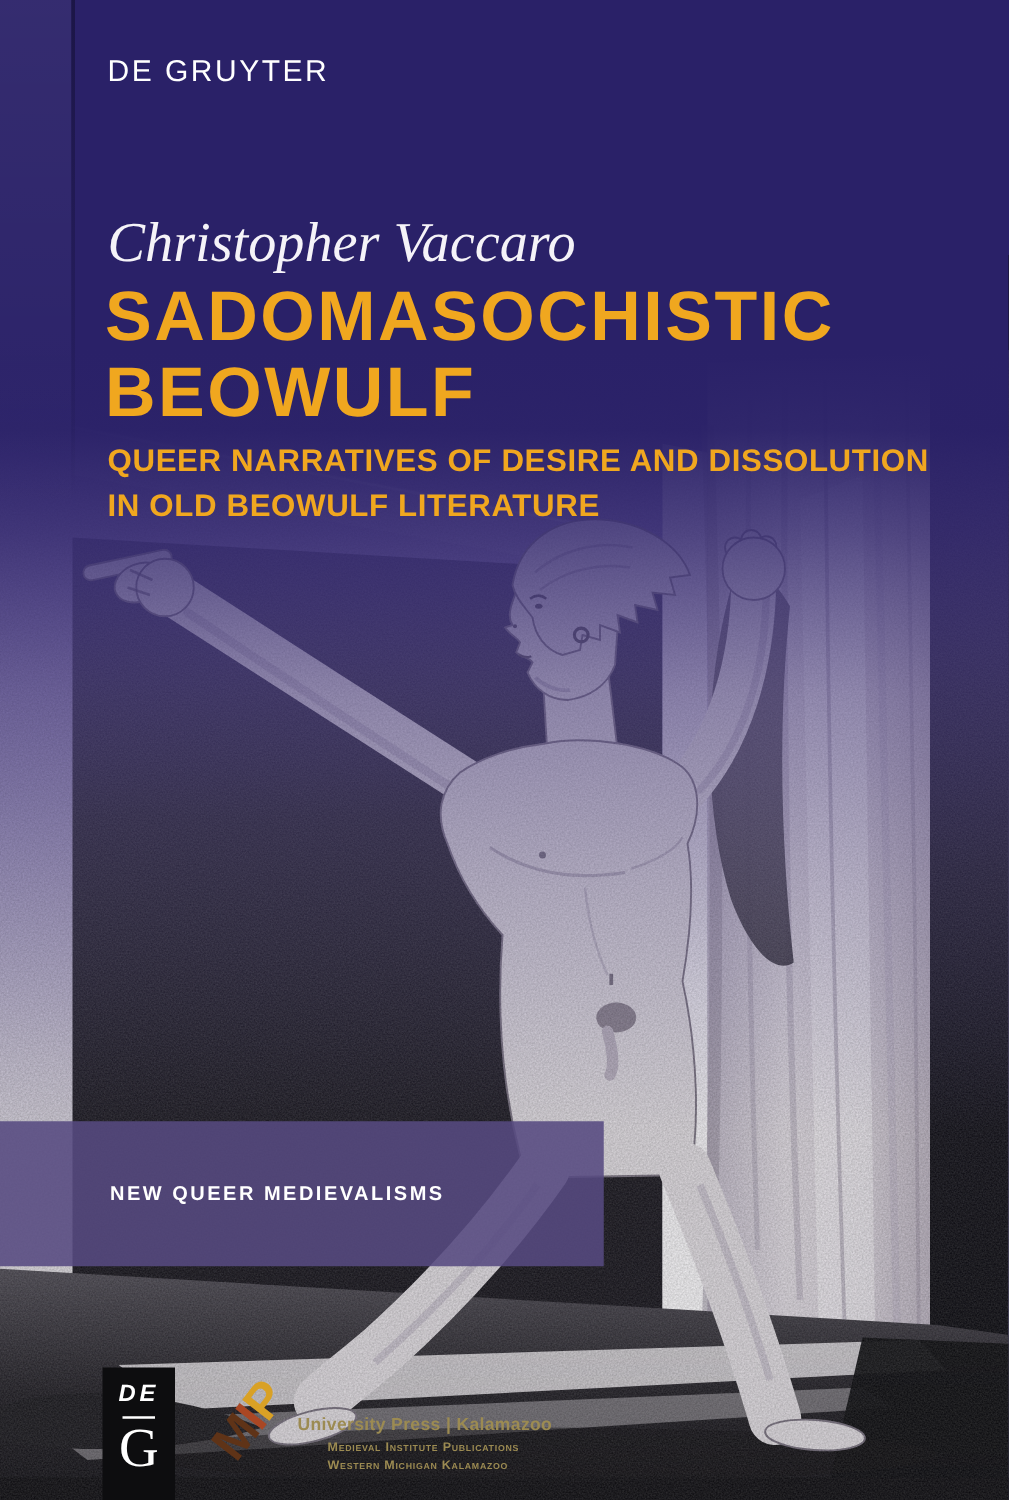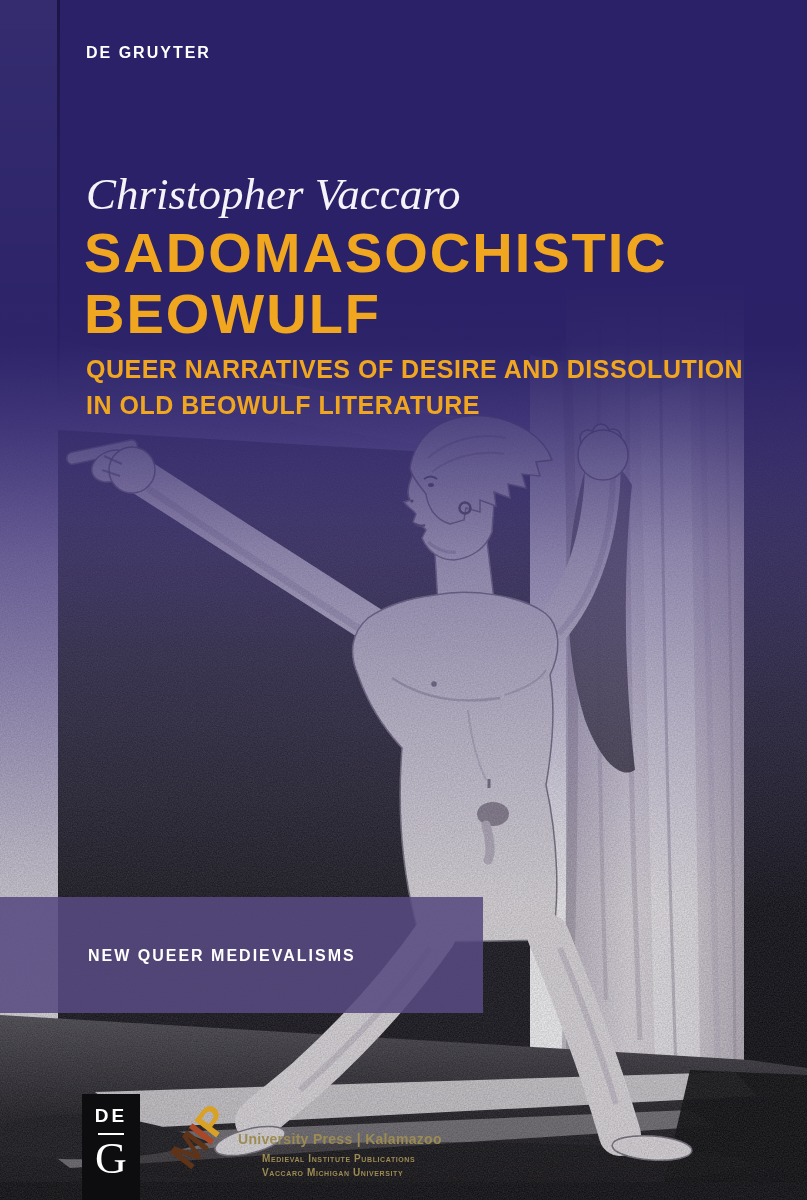--- a/index.html
+++ b/index.html
@@ -10,36 +10,36 @@
   }
   
   .spine-band{position:absolute;left:0;top:0;width:57px;height:420px;
     background:linear-gradient(180deg,rgba(255,255,255,0.05),rgba(255,255,255,0));}
   .spine-line{position:absolute;left:57px;top:0;width:3px;height:400px;
     background:linear-gradient(180deg,rgba(10,8,30,0.45),rgba(10,8,30,0));}
   .artwork{position:absolute;left:0;top:280px;width:807px;height:920px;}
   .artwork svg{display:block;}
 
   .publisher{position:absolute;left:86px;top:44px;color:#ffffff;
-    font-size:16px;font-weight:bold;letter-spacing:2px;}
+    font-size:24px;font-weight:normal;letter-spacing:2px;}
   .author{position:absolute;left:86px;top:168px;color:#f5f3f8;
     font-family:"Liberation Serif",serif;font-style:italic;font-size:45px;}
   .title{position:absolute;left:84px;top:222px;color:#f0a71f;
     font-size:56px;font-weight:bold;line-height:61px;letter-spacing:2px;}
   .subtitle{position:absolute;left:86px;top:351px;color:#f0a71f;
     font-size:25px;font-weight:bold;line-height:36px;letter-spacing:0.5px;}
   .series-band{position:absolute;left:0;top:897px;width:483px;height:116px;
     background:rgba(86,74,129,0.88);}
   .series{position:absolute;left:88px;top:947px;color:#ffffff;
     font-size:16px;font-weight:bold;letter-spacing:2px;}
 
   
   .dg-mark{position:absolute;left:82px;top:1094px;width:58px;height:106px;
     background:#0d0d0f;color:#fff;text-align:center;}
-  .dg-top{font-size:19px;font-weight:bold;letter-spacing:3px;margin-top:11px;}
+  .dg-top{font-size:19px;font-weight:bold;letter-spacing:3px;margin-top:11px;font-style:italic;}
   .dg-rule{width:26px;height:2px;background:#fff;margin:6px auto 2px auto;}
   .dg-bottom{font-family:"Liberation Serif",serif;font-size:44px;line-height:44px;}
 
   
   .mip{position:absolute;left:150px;top:1112px;width:110px;height:60px;
     transform:rotate(-52deg);transform-origin:50% 50%;
     font-size:40px;font-weight:bold;letter-spacing:-2px;text-align:center;}
   .mip span{display:inline-block;}
   .mip .m{color:#5f3317;} .mip .i{color:#aa4724;} .mip .p{color:#d9a125;}
 
@@ -231,16 +231,16 @@
     <div class="dg-bottom">G</div>
   </div>
 
   <div class="mip">
     <span class="m">M</span><span class="i">I</span><span class="p">P</span>
   </div>
 
   <div class="press">
     <div class="press-line1">University Press | Kalamazoo</div>
     <div class="press-line2">Medieval Institute Publications</div>
-    <div class="press-line3">Vaccaro Michigan University</div>
+    <div class="press-line3">Western Michigan Kalamazoo</div>
   </div>
 
 </div>
 
 </body></html>

